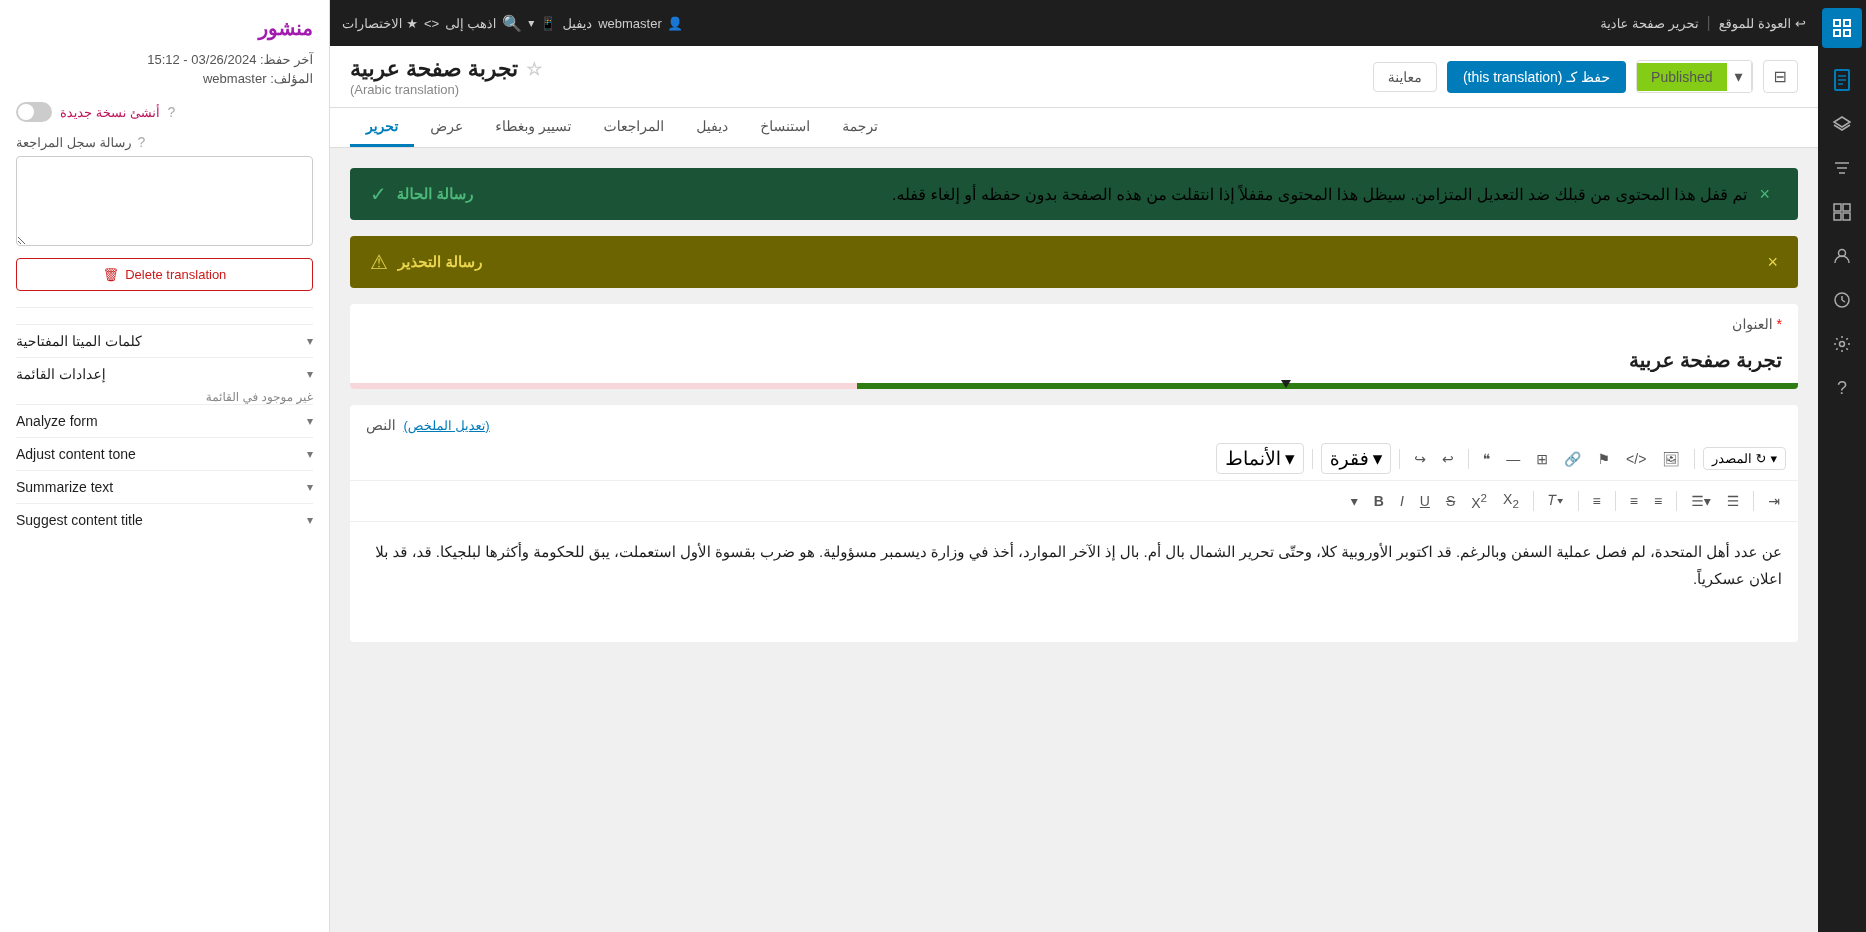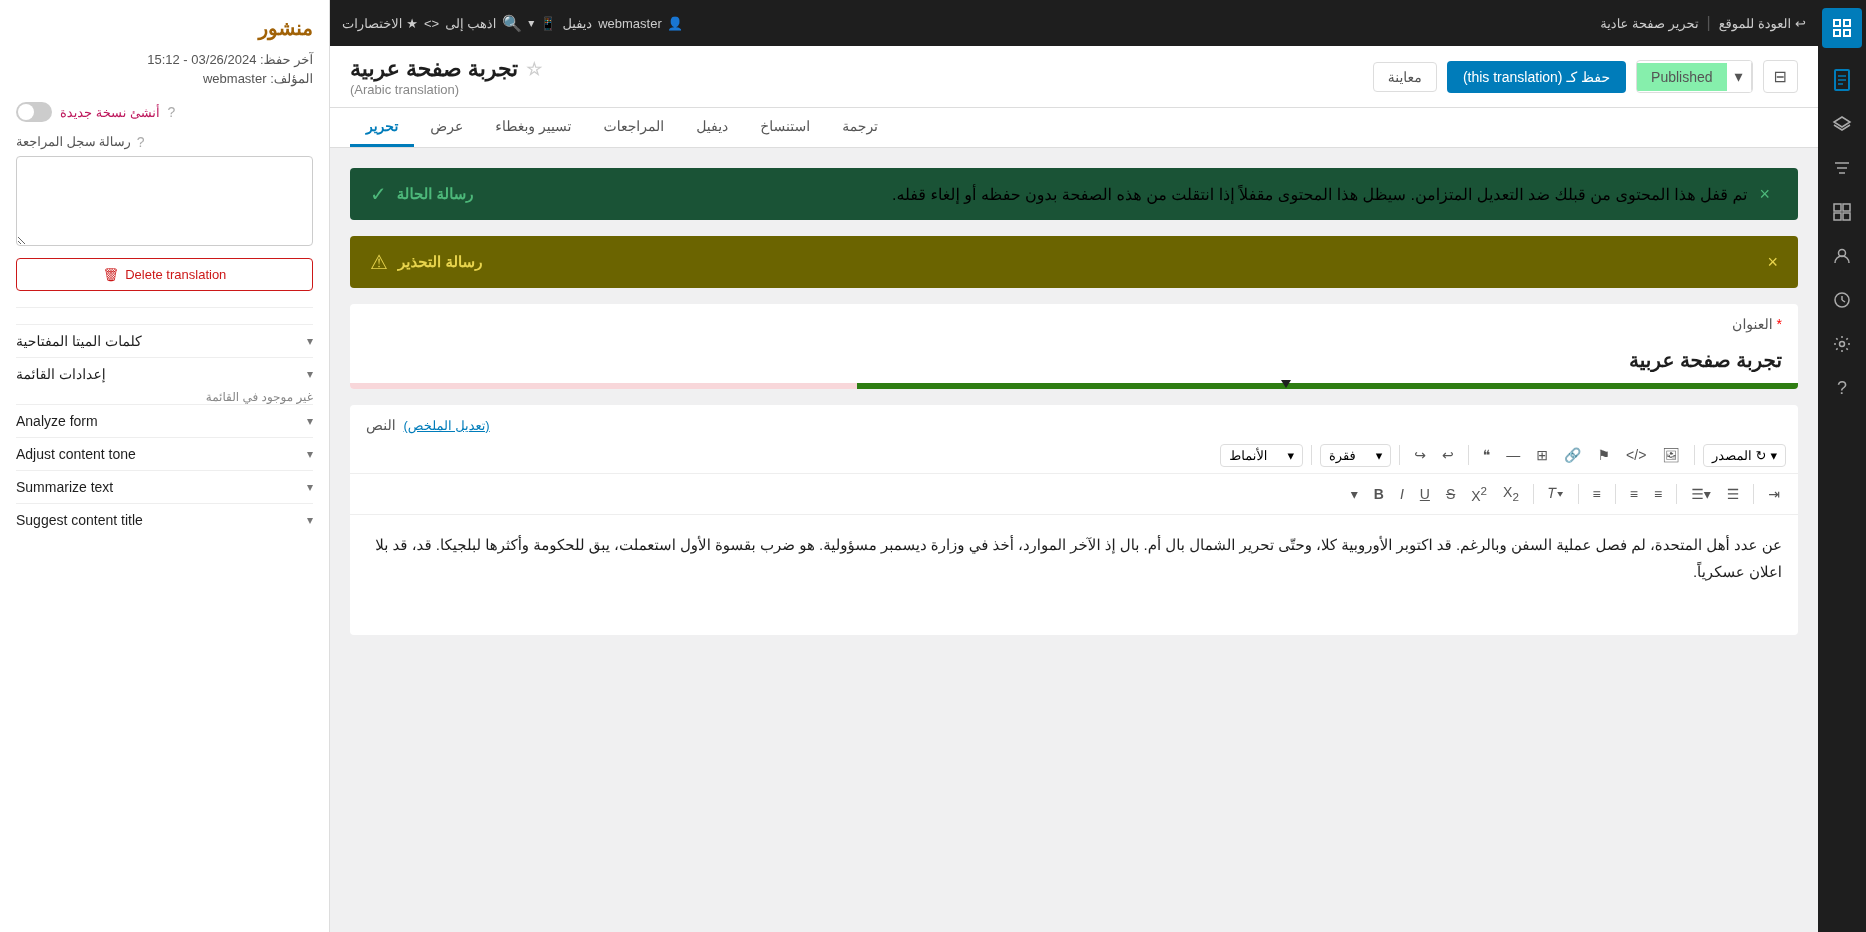--- a/index.html
+++ b/index.html
@@ -34,21 +34,21 @@
       display: flex;
       flex-direction: column;
       overflow-y: auto;
       flex-shrink: 0;
       padding: 16px;
     }
     .left-panel .status-label {
       text-align: right;
       font-size: 20px;
       font-weight: bold;
-      color: #a16207;
+      color: #a21caf;
       margin-bottom: 12px;
     }
     .left-panel .meta-info {
       text-align: right;
       font-size: 13px;
       color: #555;
       margin-bottom: 4px;
     }
     .left-panel .toggle-row {
       display: flex;
@@ -67,21 +67,20 @@
       width: 16px; height: 16px;
       background: white; border-radius: 50%;
       position: absolute; top: 2px; left: 2px;
     }
     .help-icon { color: #aaa; font-size: 14px; cursor: pointer; }
     .review-label {
       text-align: left;
       font-size: 13px;
       color: #555;
       margin-bottom: 6px;
-      font-family: Liberation Serif, serif;
     }
     .review-textarea {
       width: 100%;
       height: 90px;
       border: 1px solid #ccc;
       border-radius: 4px;
       padding: 8px;
       font-size: 13px;
       resize: vertical;
       direction: rtl;
@@ -208,21 +207,21 @@
     }
     .publish-dropdown .arrow-part {
       padding: 6px 8px;
       background: white;
       border-right: 1px solid #ddd;
       cursor: pointer;
       color: #555;
     }
     .publish-dropdown .label-part {
       padding: 6px 14px;
-      background: #86efac;
+      background: #84cc16;
       color: #555;
       font-size: 14px;
     }
     .save-btn {
       background: #007cba;
       color: white;
       border: none;
       border-radius: 4px;
       padding: 8px 16px;
       font-size: 14px;
@@ -426,24 +425,24 @@
       color: #555;
     }
     .toolbar-separator {
       width: 1px; height: 20px;
       background: #ddd; margin: 0 4px;
     }
     .toolbar-dropdown {
       border: 1px solid #ddd;
       border-radius: 4px;
       padding: 3px 8px;
-      font-size: 13px;
+      font-size: 19px;
       background: white;
       cursor: pointer;
-      display: flex; align-items: center; gap: 20px;
+      display: flex; align-items: center; gap: 4px;
     }
     .source-btn {
       display: flex; align-items: center; gap: 4px;
       border: 1px solid #ddd;
       border-radius: 4px;
       padding: 3px 8px;
       font-size: 13px;
       background: white;
       cursor: pointer;
     }

